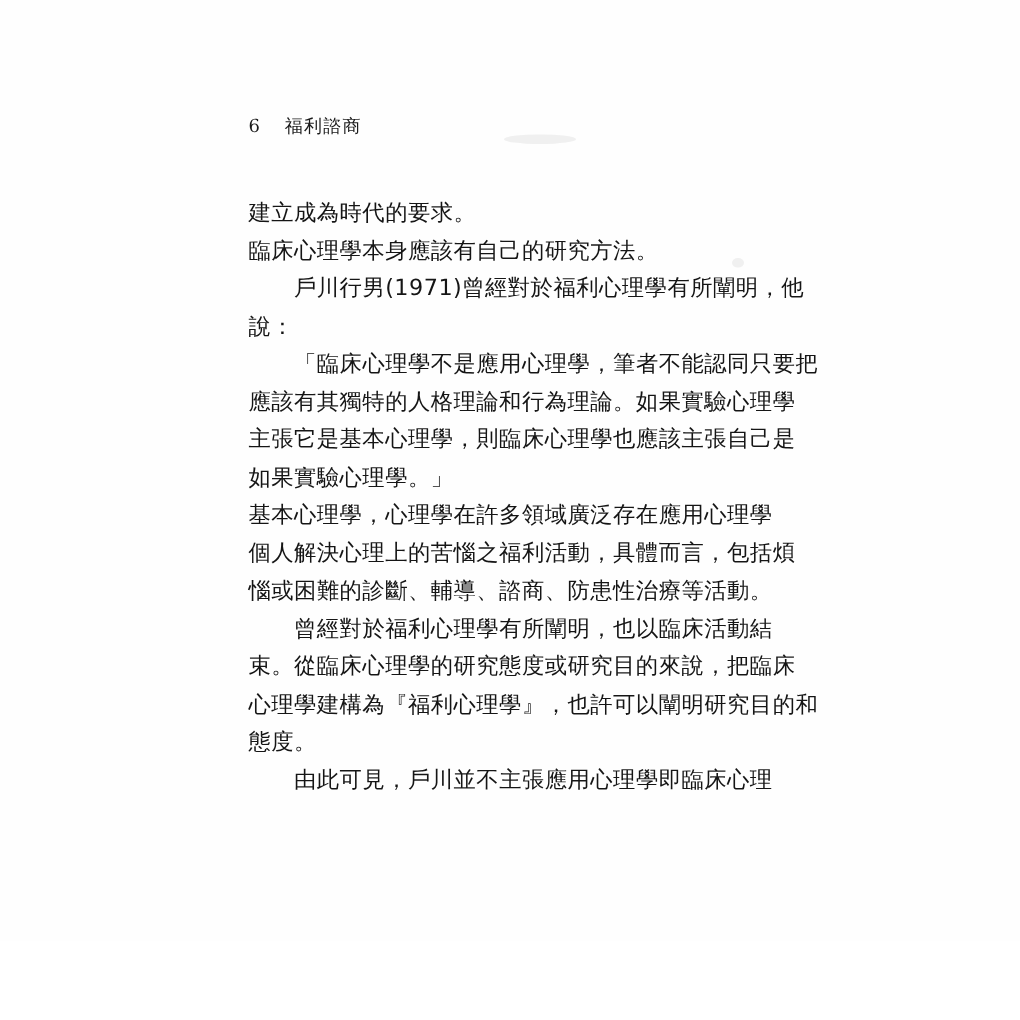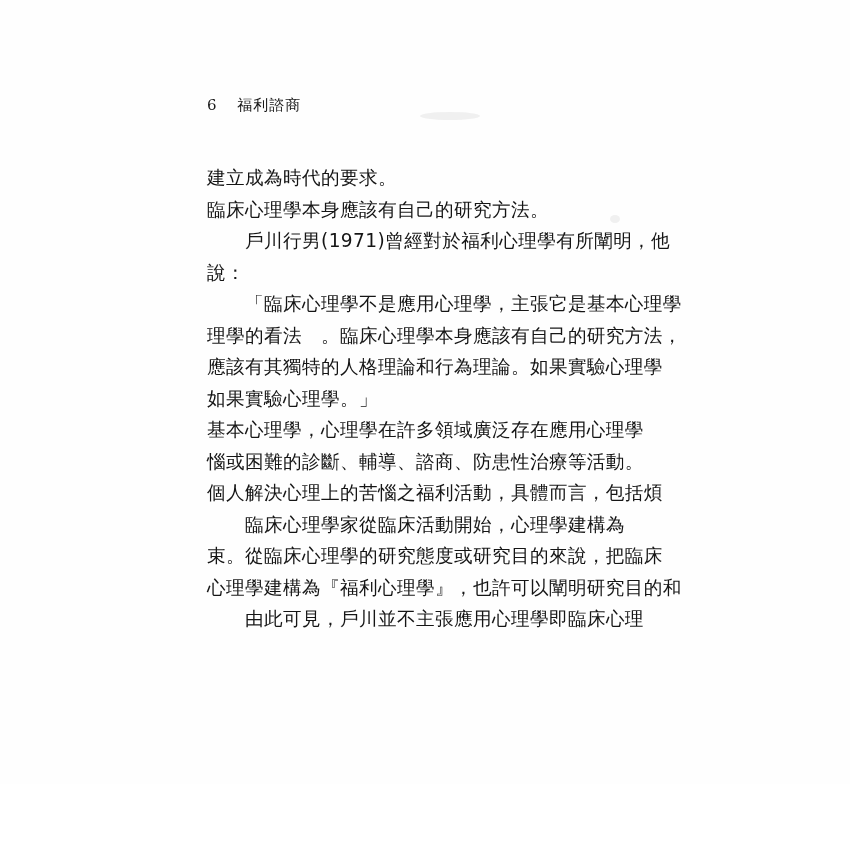--- a/index.html
+++ b/index.html
@@ -32,25 +32,26 @@
   <div class="running-head">
     <span class="num">6</span>
     <span>福利諮商</span>
   </div>
 
   <div class="body-text">
     <div class="line">建立成為時代的要求。</div>
     <div class="line">臨床心理學本身應該有自己的研究方法。</div>
     <div class="line indent justify">戶川行男(1971)曾經對於福利心理學有所闡明，他</div>
     <div class="line">說：</div>
-    <div class="line indent justify">「臨床心理學不是應用心理學，主張它是基本心理學</div>
-    <div class="line justify">理學的看法　。臨床心理學本身應該有自己的研究方法，</div>
+    <div class="line indent justify">「臨床心理學不是應用心理學，筆者不能認同只要把</div>
     <div class="line justify">應該有其獨特的人格理論和行為理論。如果實驗心理學</div>
+    <div class="line justify">主張它是基本心理學，則臨床心理學也應該主張自己是</div>
     <div class="line">如果實驗心理學。」</div>
     <div class="line justify">基本心理學，心理學在許多領域廣泛存在應用心理學</div>
+    <div class="line justify">個人解決心理上的苦惱之福利活動，具體而言，包括煩</div>
     <div class="line">惱或困難的診斷、輔導、諮商、防患性治療等活動。</div>
-    <div class="line justify">個人解決心理上的苦惱之福利活動，具體而言，包括煩</div>
-    <div class="line indent justify">臨床心理學家從臨床活動開始，心理學建構為</div>
+    <div class="line indent justify">曾經對於福利心理學有所闡明，也以臨床活動結</div>
     <div class="line justify">束。從臨床心理學的研究態度或研究目的來說，把臨床</div>
     <div class="line justify">心理學建構為『福利心理學』，也許可以闡明研究目的和</div>
+    <div class="line">態度。</div>
     <div class="line indent justify">由此可見，戶川並不主張應用心理學即臨床心理</div>
   </div>
 </div>
 
 </body></html>

